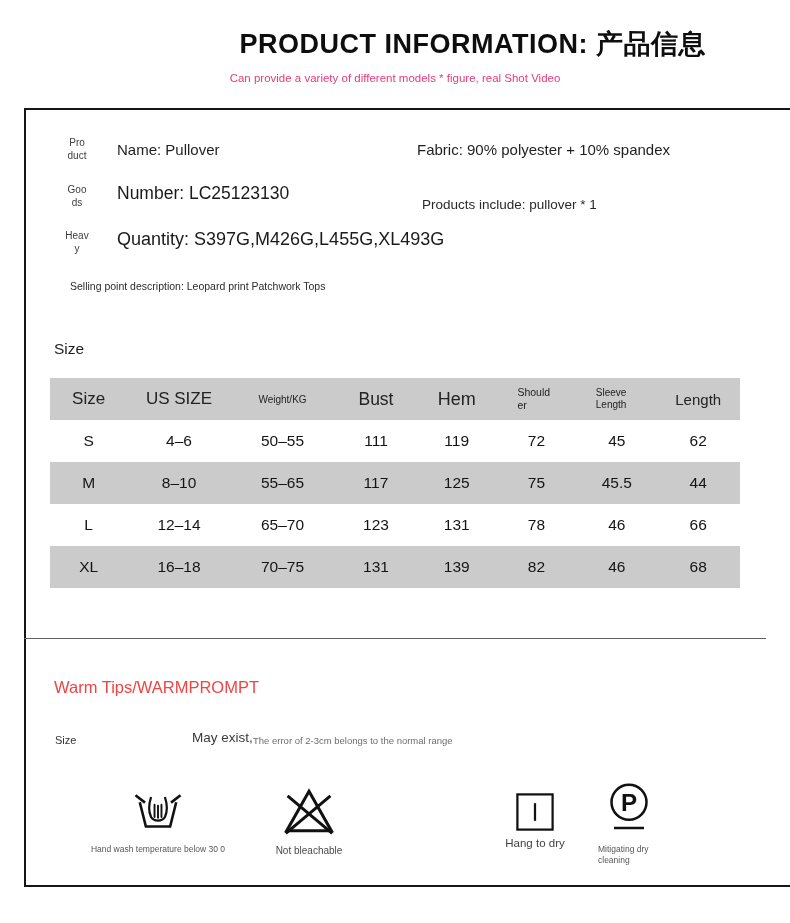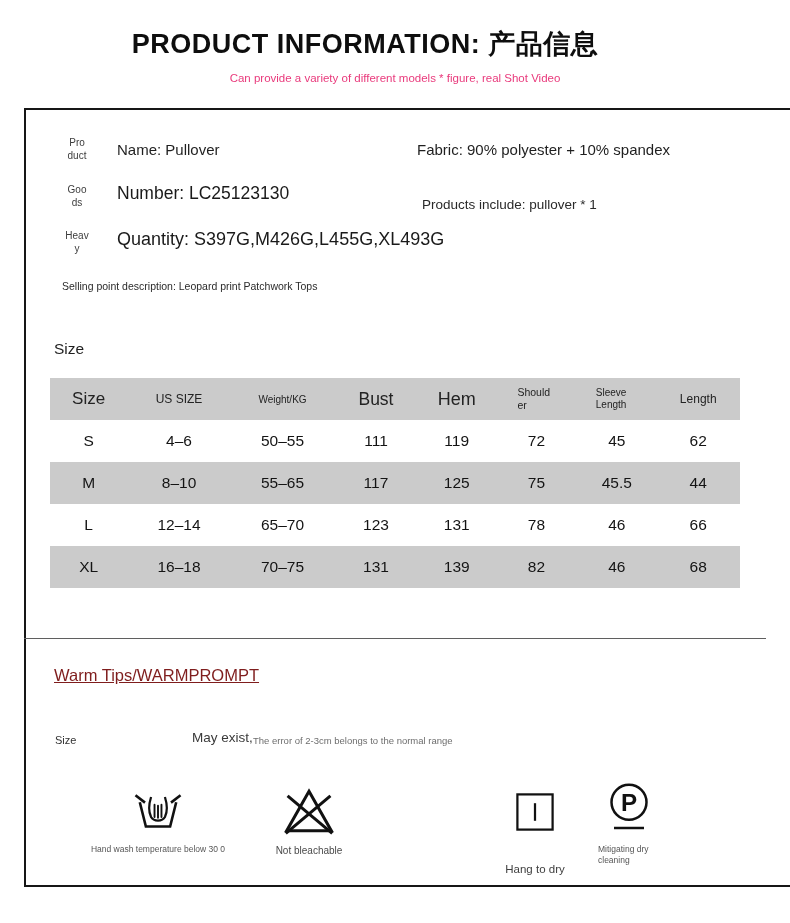--- a/index.html
+++ b/index.html
@@ -1,77 +1,77 @@
 <!DOCTYPE html>
 <html><head>
 <meta charset="utf-8">
 <style>
   * { margin:0; padding:0; box-sizing:border-box; }
   html,body { width:790px; height:923px; background:#ffffff; overflow:hidden;
               font-family:"Liberation Sans","DejaVu Sans",sans-serif; color:#1f1f1f; }
   .page { position:relative; width:790px; height:923px; background:#fff; }
 
   
-  .title { position:absolute; top:26px; left:0; width:706px; text-align:center;
+  .title { position:absolute; top:26px; left:0; width:706px; text-align:right;
            font-size:27px; font-weight:700; letter-spacing:.5px; color:#0e0e0e;padding-left:24px; }
   .subtitle { position:absolute; top:72px; left:0; width:790px; text-align:center;
               font-size:11.5px; color:#e93a7c; }
 
   
   .box { position:absolute; left:24px; top:108px; width:790px; height:779px;
          border:2px solid #161616; background:#fff; }
   .box > * { position:absolute; }
 
   .info-label { left:31px; width:40px; text-align:center; font-size:10px;
                 line-height:1.25; color:#3d3d3d; }
   .ll { display:block; }
   .v-name     { left:91px; top:31px;  font-size:15px;   color:#1f1f1f; }
   .v-fabric   { left:391px; top:31px; font-size:15px;   color:#1f1f1f; }
   .v-number   { left:91px; top:73px;  font-size:17.5px; color:#1a1a1a; }
   .v-include  { left:396px; top:87px; font-size:13.5px; color:#2a2a2a; }
   .v-quantity { left:91px; top:119px; font-size:18px;   color:#1a1a1a;text-align:right; }
-  .selling    { left:36px; top:170px; font-size:10.5px; color:#2b2b2b; }
+  .selling    { left:44px; top:170px; font-size:10.5px; color:#2b2b2b; }
 
   .size-heading { left:28px; top:230px; font-size:15.5px; color:#1f1f1f; }
 
   .size-table { left:24px; top:268px; width:690px; border-collapse:collapse; table-layout:fixed; }
   .size-table th, .size-table td { height:42px; text-align:center; vertical-align:middle;
                                    font-weight:400; padding:0; }
   .size-table thead tr { background:#cbcbcb; }
   .size-table tbody tr:nth-child(even) { background:#cbcbcb; }
   .size-table td { font-size:15.5px; color:#141414; }
   .size-table th { color:#232323; }
   .size-table th:nth-child(1) { font-size:17px; }
-  .size-table th:nth-child(2) { font-size:12px; }
+  .size-table th:nth-child(2) { font-size:17px; }
   .size-table th:nth-child(3) { font-size:10px; }
   .size-table th:nth-child(4) { font-size:17.5px; }
   .size-table th:nth-child(5) { font-size:18px; }
   .size-table th:nth-child(6) { font-size:10.5px; }
   .size-table th:nth-child(7) { font-size:10px;text-decoration:underline; }
-  .size-table th:nth-child(8) { font-size:12px; }
+  .size-table th:nth-child(8) { font-size:15px; }
   .hdr-wrap { display:inline-block; text-align:left; line-height:1.25; }
   .w-shoulder { max-width:38px; word-break:break-all; }
   .w-sleeve   { max-width:42px; }
 
   .divider { left:-2px; top:528px; width:742px; height:0; border-top:1.5px solid #5f5f5f; }
 
-  .warm-heading { left:28px; top:556px; font-size:16.5px; color:#7f1d1d;text-decoration:underline; }
+  .warm-heading { left:28px; top:568px; font-size:16.5px; color:#ef4444; }
   .note-size  { left:29px;  top:624px; font-size:11px;   color:#333; }
   .note-main  { left:166px; top:620px; font-size:13.5px; color:#3a3a3a; }
   .note-small { left:227px; top:625px; font-size:9.5px;  color:#6e6e6e; }
 
   .care { top:660px; text-align:center; }
   .icon-slot { height:66px; display:flex; align-items:flex-end; justify-content:center; }
   .caption { margin-top:8px; font-size:8.5px; color:#565656; line-height:1.35; }
   .care-1 { left:47px;  width:170px; }
   .care-2 { left:208px; width:150px; }
   .care-2 .caption { font-size:10px; color:#4a4a4a; }
   .care-3 { left:288px; width:200px; }
   .care-4 { left:449px; width:120px; }
-  .care-4 .caption { font-size:11.5px; color:#3f3f3f; margin-top:26px; }
+  .care-4 .caption { font-size:11.5px; color:#3f3f3f; margin-top:0; }
   .care-5 { left:553px; width:100px; }
   .care-5 .caption { width:62px; margin:8px auto 0; text-align:left; }
   .care svg { display:block; }
 </style>
 </head>
 <body>
 
 <div class="page">
 
   <div class="title">PRODUCT INFORMATION: 产品信息</div>

